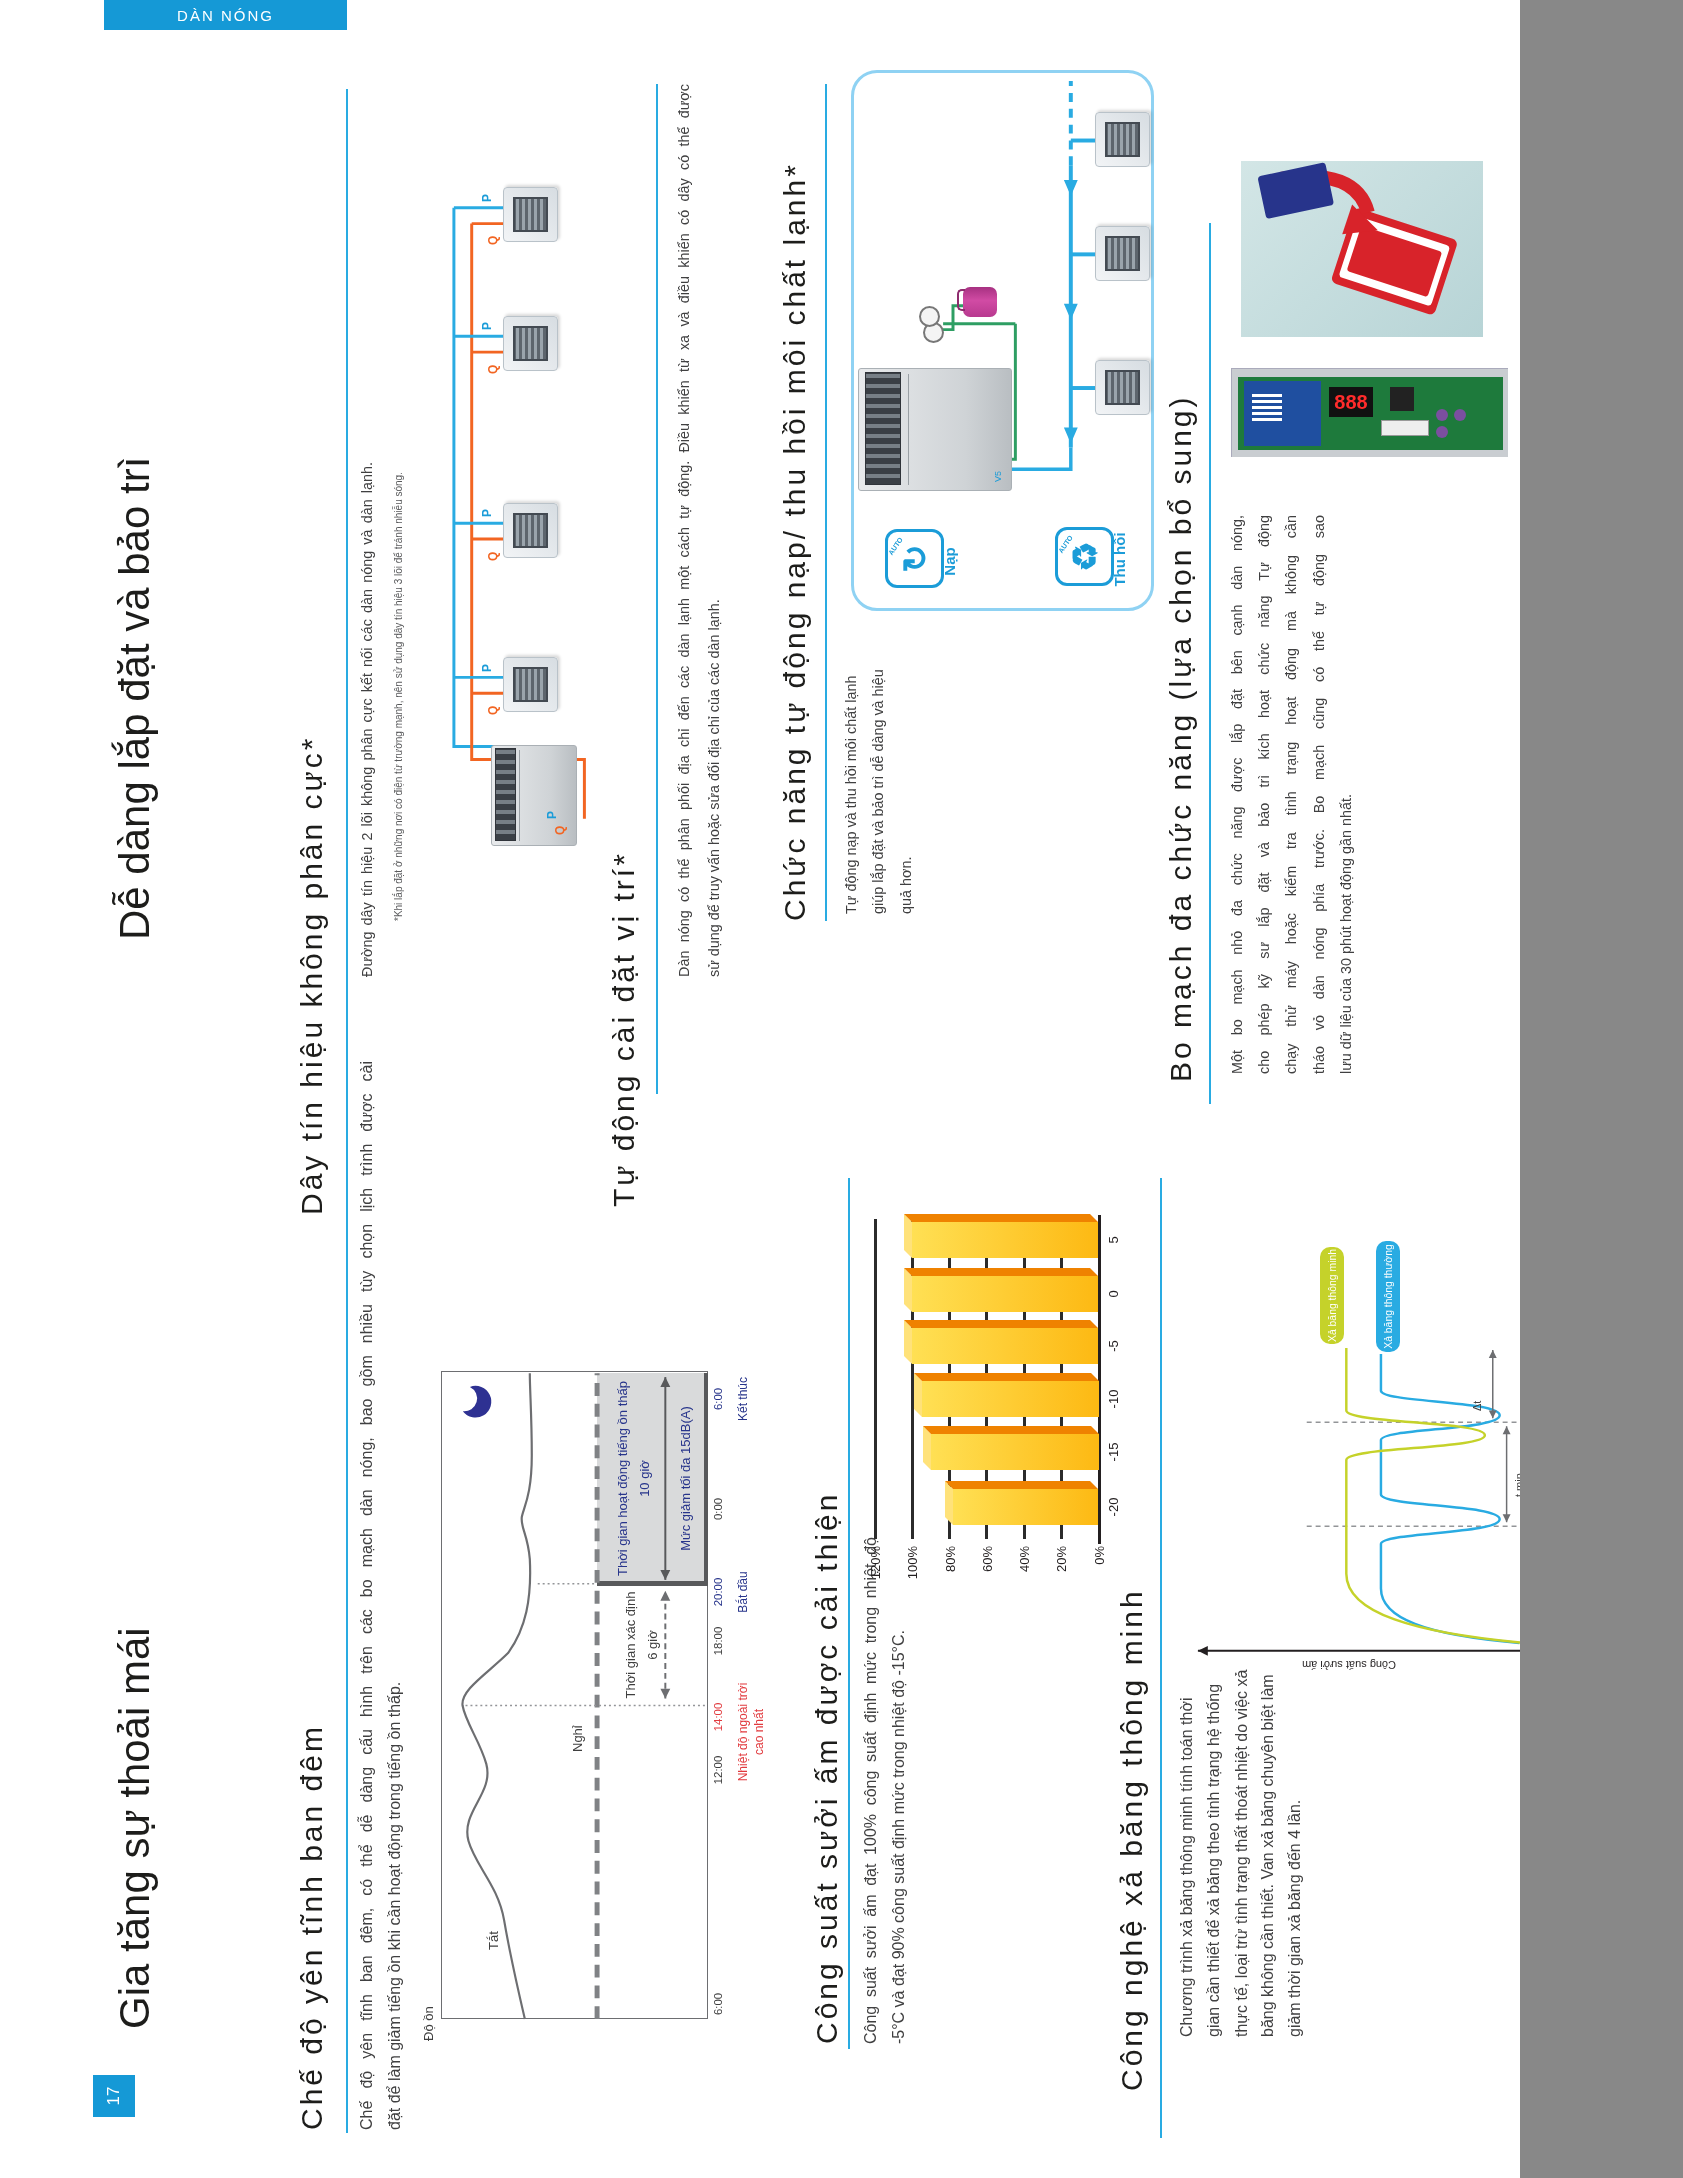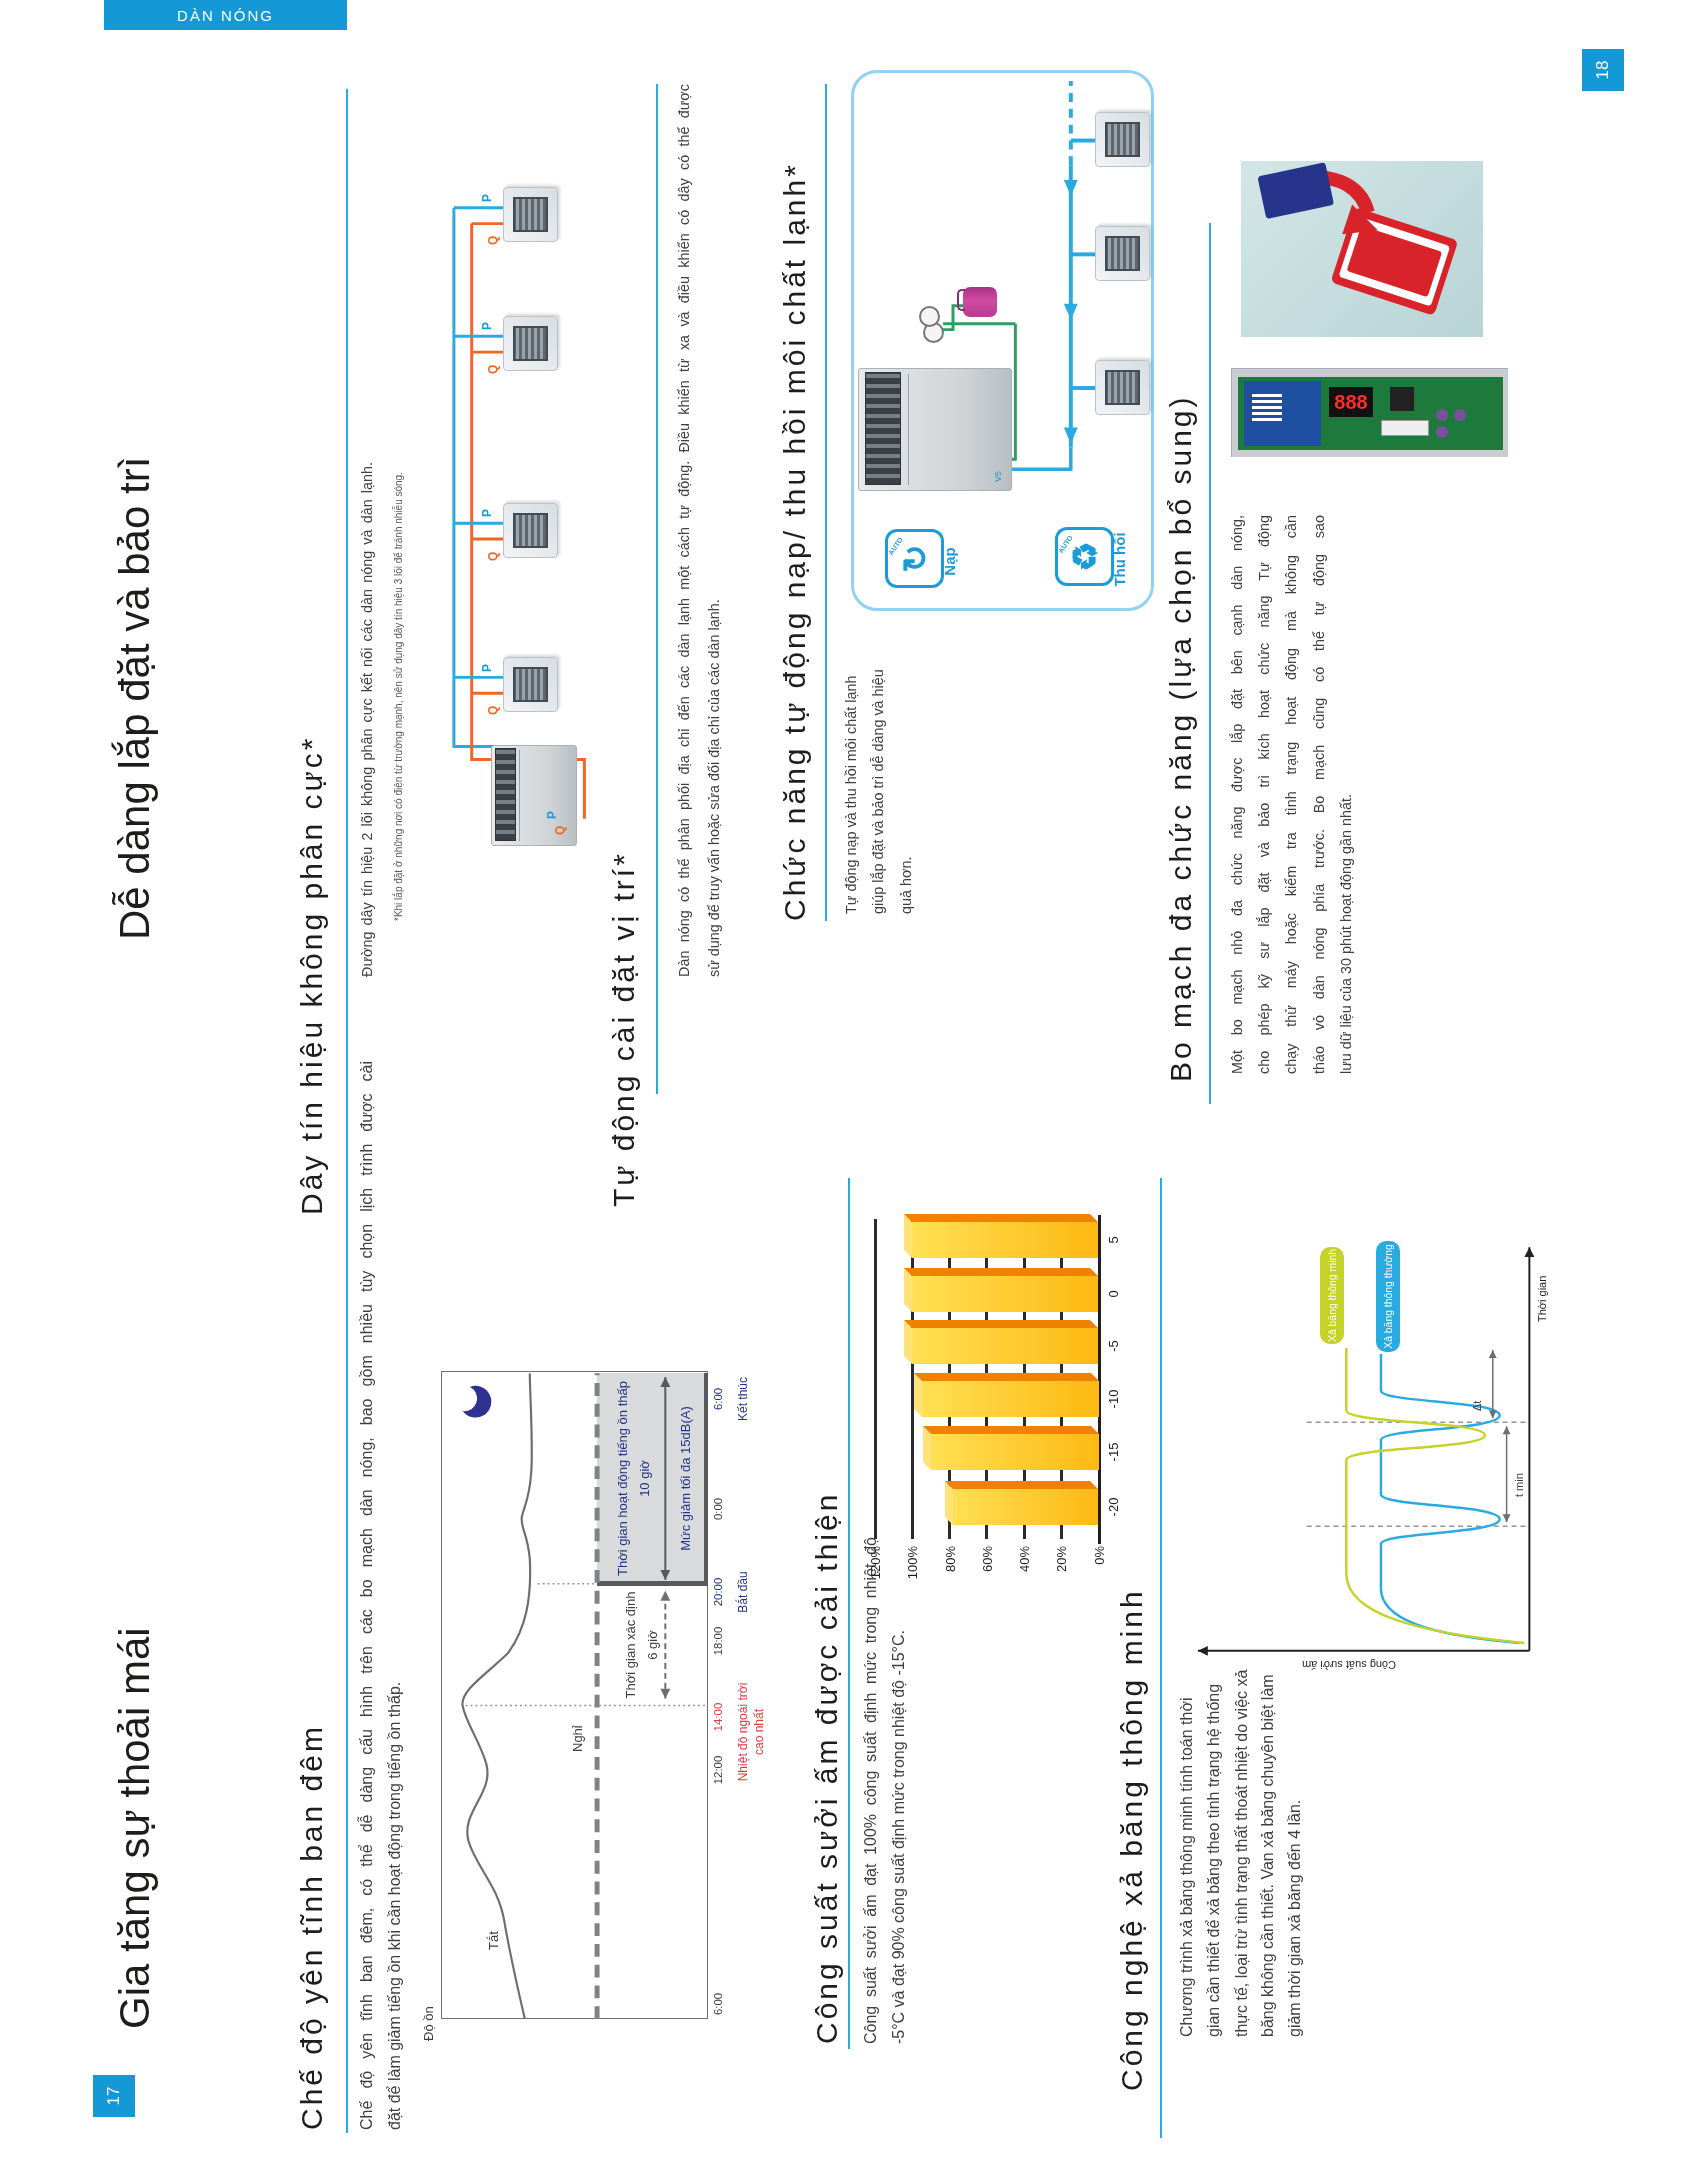--- a/index.html
+++ b/index.html
@@ -1,16 +1,16 @@
 <!DOCTYPE html>
 <html><head>
 <meta charset="utf-8">
 <style>
   html,body{margin:0;padding:0;background:#888;}
-  #stage{position:relative;width:1683px;height:2178px;background:#fff;overflow:hidden;
+  #stage{position:relative;width:1520px;height:2178px;background:#fff;overflow:hidden;
          font-family:"Liberation Sans",sans-serif;}
   #land{position:absolute;left:0;top:0;width:2178px;height:1683px;
         transform-origin:0 0;transform:translate(0px,2178px) rotate(-90deg);}
   .abs{position:absolute;}
   .ttl{font-size:42px;color:#1d1d1b;white-space:nowrap;letter-spacing:0px;}
   .h2{font-size:30px;letter-spacing:3px;color:#1d1d1b;white-space:nowrap;}
   .rule{height:2px;background:#29abe2;}
   .b18{font-size:14.4px;color:#404041;white-space:nowrap;}
   .b17{font-size:16px;color:#404041;white-space:nowrap;}
   .jst{white-space:normal;text-align:justify;text-align-last:justify;}

